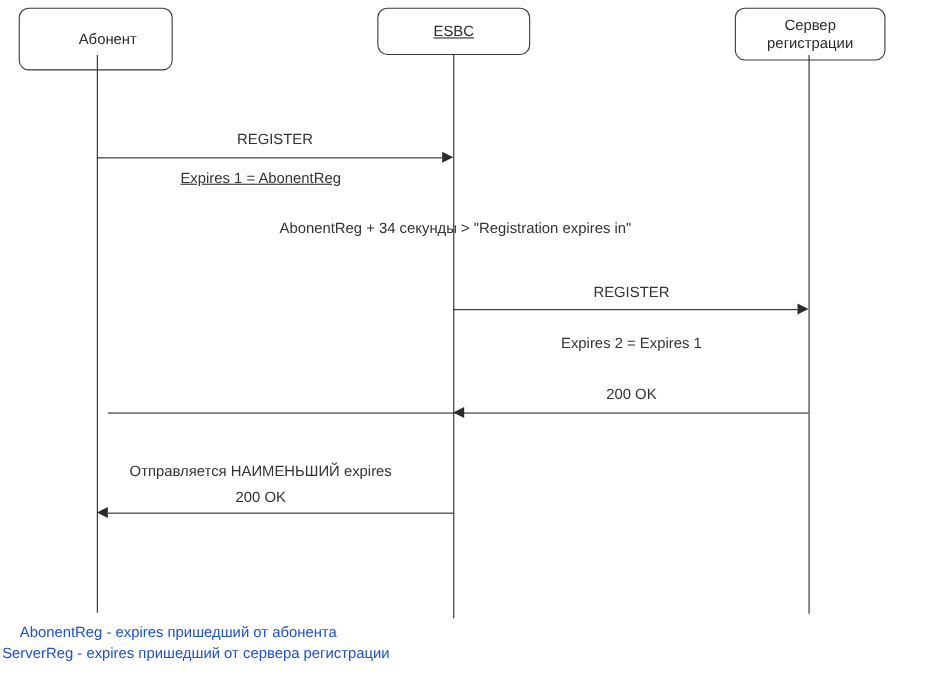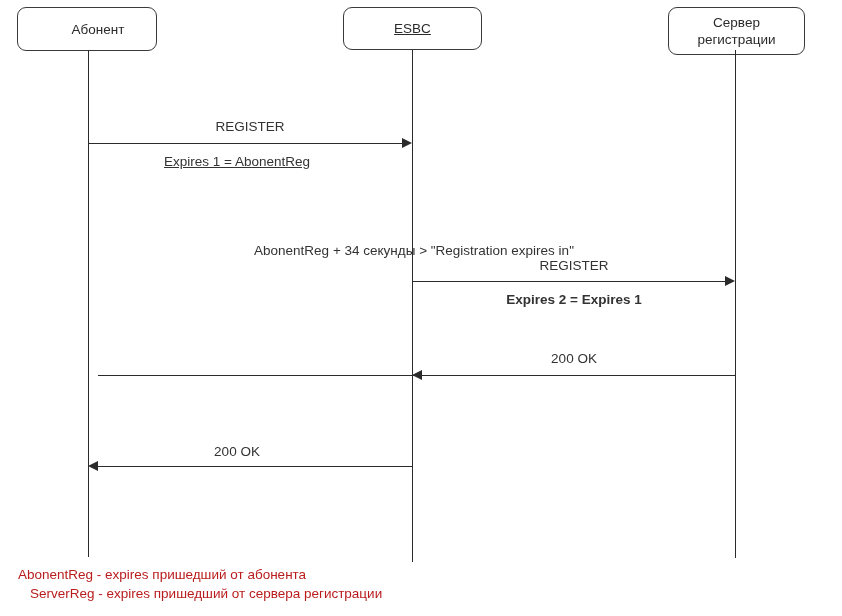--- a/index.html
+++ b/index.html
@@ -90,30 +90,30 @@
     line-height: 16px;
     color: #333333;
     text-align: center;
     white-space: nowrap;
     transform: translateX(-50%);
   }
   .legend-line {
     position: absolute;
     font-size: 13.5px;
     line-height: 18px;
-    color: #b91c1c;
+    color: #1d4ed8;
     white-space: nowrap;
   }
 </style>
 </head>
 <body>
 
 <div id="diagram-canvas">
 
-  <div class="participant-box" style="left:17px; top:7px; width:140px; height:44px;padding-left:22px;">
+  <div class="participant-box" style="left:17px; top:7px; width:140px; height:57px;padding-left:22px;">
     <span class="participant-label">Абонент</span>
   </div>
 
   <div class="participant-box" style="left:343px; top:7px; width:139px; height:43px;text-decoration:underline;">
     <span class="participant-label">ESBC</span>
   </div>
 
   <div class="participant-box" style="left:668px; top:7px; width:137px; height:48px;">
     <span class="participant-label">Сервер
 регистрации</span>
@@ -121,31 +121,32 @@
 
   <div class="lifeline" style="left:88px;  top:50px; height:507px;"></div>
   <div class="lifeline" style="left:412px; top:50px; height:512px;"></div>
   <div class="lifeline" style="left:735px; top:50px; height:508px;"></div>
 
   <div class="msg-label" style="left:250px; top:119px;">REGISTER</div>
   <div class="message-line" style="left:88px; top:143px; width:314px;"></div>
   <div class="arrowhead right" style="left:402px; top:138px;"></div>
   <div class="msg-label" style="left:237px; top:154px;text-decoration:underline;">Expires 1 = AbonentReg</div>
 
-  <div class="note-label" style="left:414px; top:200px;margin-top:43px;">AbonentReg + 34 секунды &gt; "Registration expires in"</div>
+  <div class="note-label" style="left:414px; top:200px;">AbonentReg + 34 секунды &gt; "Registration expires in"</div>
 
   <div class="msg-label" style="left:574px; top:258px;">REGISTER</div>
   <div class="message-line" style="left:412px; top:281px; width:313px;"></div>
   <div class="arrowhead right" style="left:725px; top:276px;"></div>
-  <div class="msg-label" style="left:574px; top:292px;font-weight:bold;">Expires 2 = Expires 1</div>
+  <div class="msg-label" style="left:574px; top:304px;">Expires 2 = Expires 1</div>
 
   <div class="msg-label" style="left:574px; top:351px;">200 OK</div>
   <div class="message-line" style="left:98px; top:375px; width:637px;"></div>
   <div class="arrowhead left" style="left:412px; top:370px;"></div>
 
+  <div class="msg-label" style="left:237px; top:421px;">Отправляется НАИМЕНЬШИЙ expires</div>
   <div class="msg-label" style="left:237px; top:444px;">200 OK</div>
   <div class="message-line" style="left:98px; top:466px; width:314px;"></div>
   <div class="arrowhead left" style="left:88px; top:461px;"></div>
 
   <div class="legend-line" style="left:18px; top:566px;">AbonentReg - expires пришедший от абонента</div>
-  <div class="legend-line" style="left:30px; top:585px;">ServerReg - expires пришедший от сервера регистрации</div>
+  <div class="legend-line" style="left:2px; top:585px;">ServerReg - expires пришедший от сервера регистрации</div>
 
 </div>
 
 </body></html>

